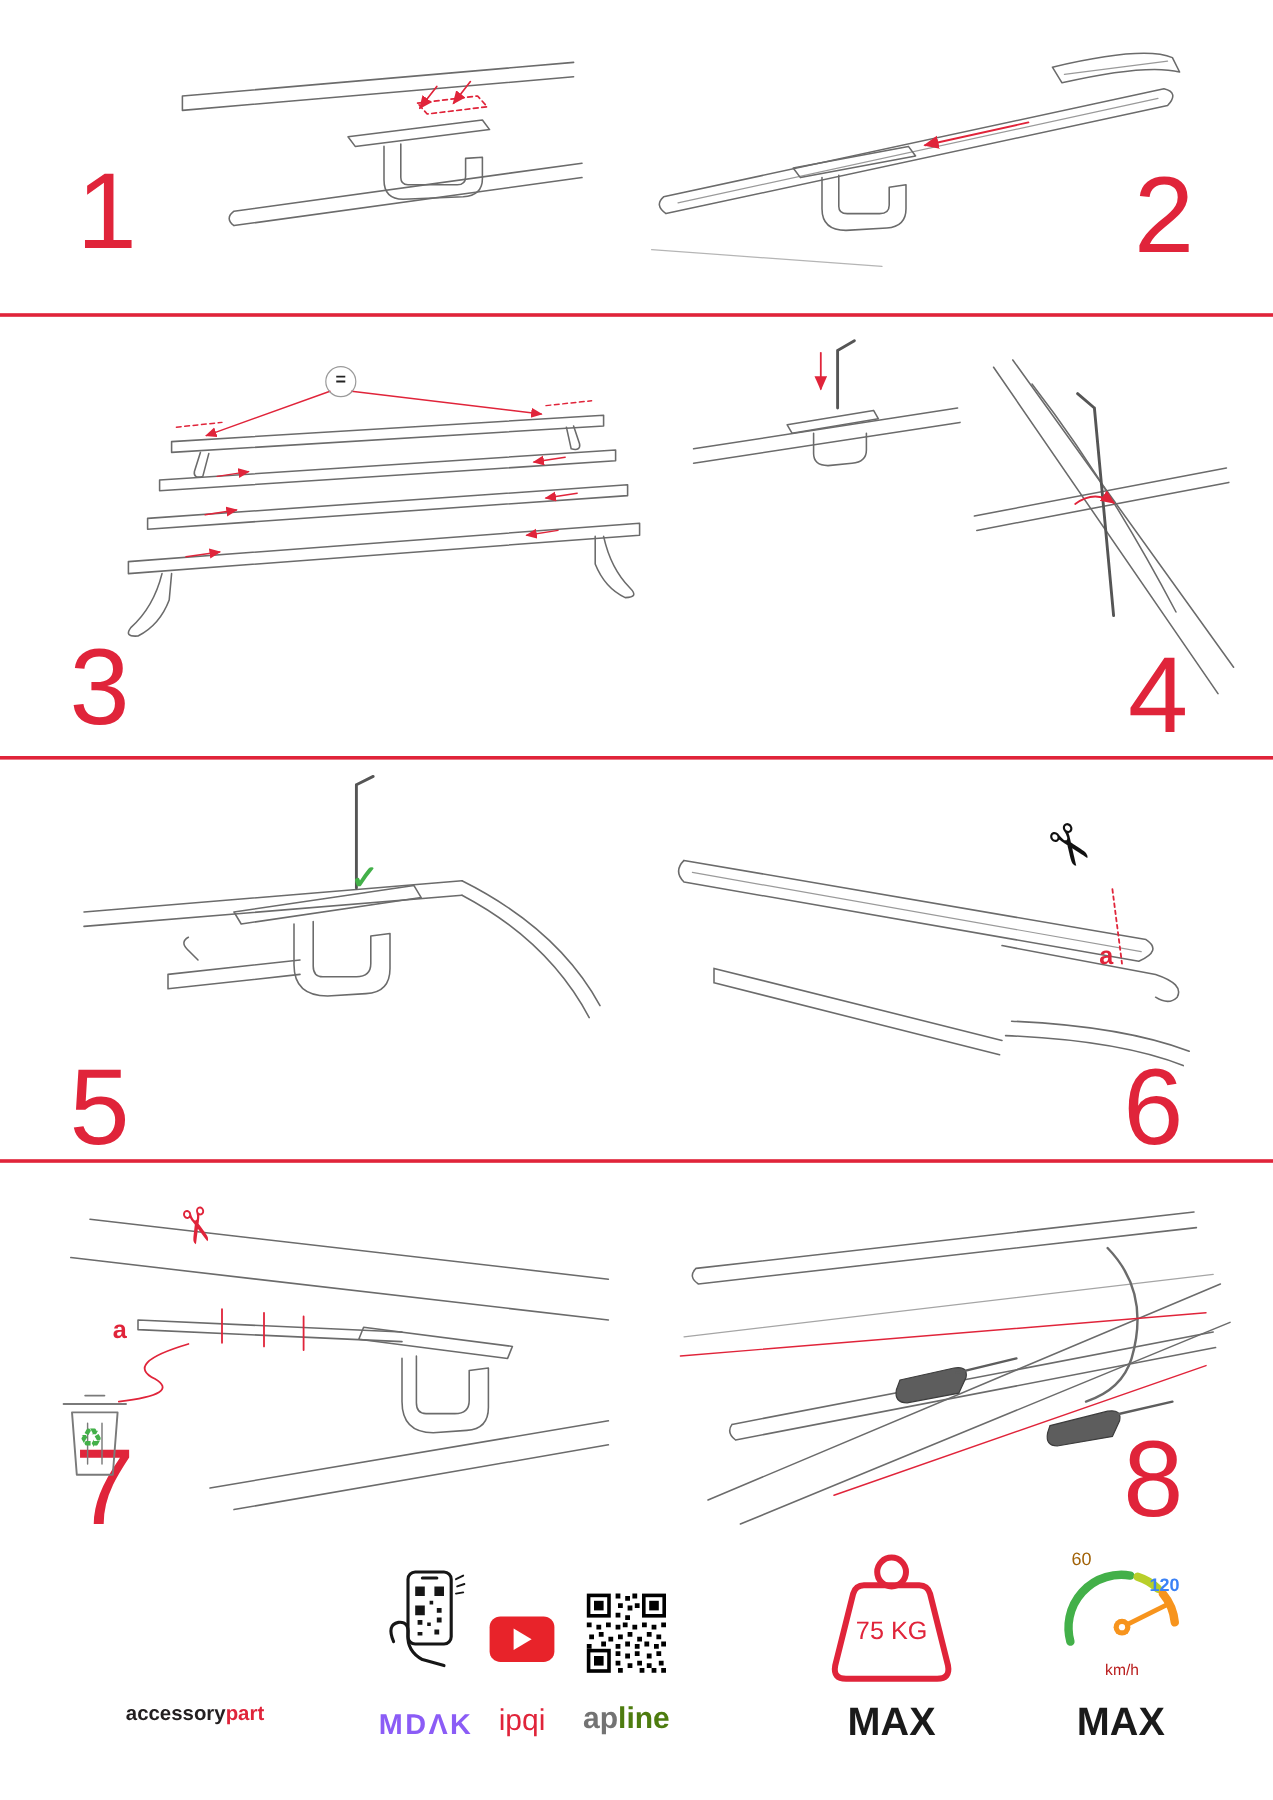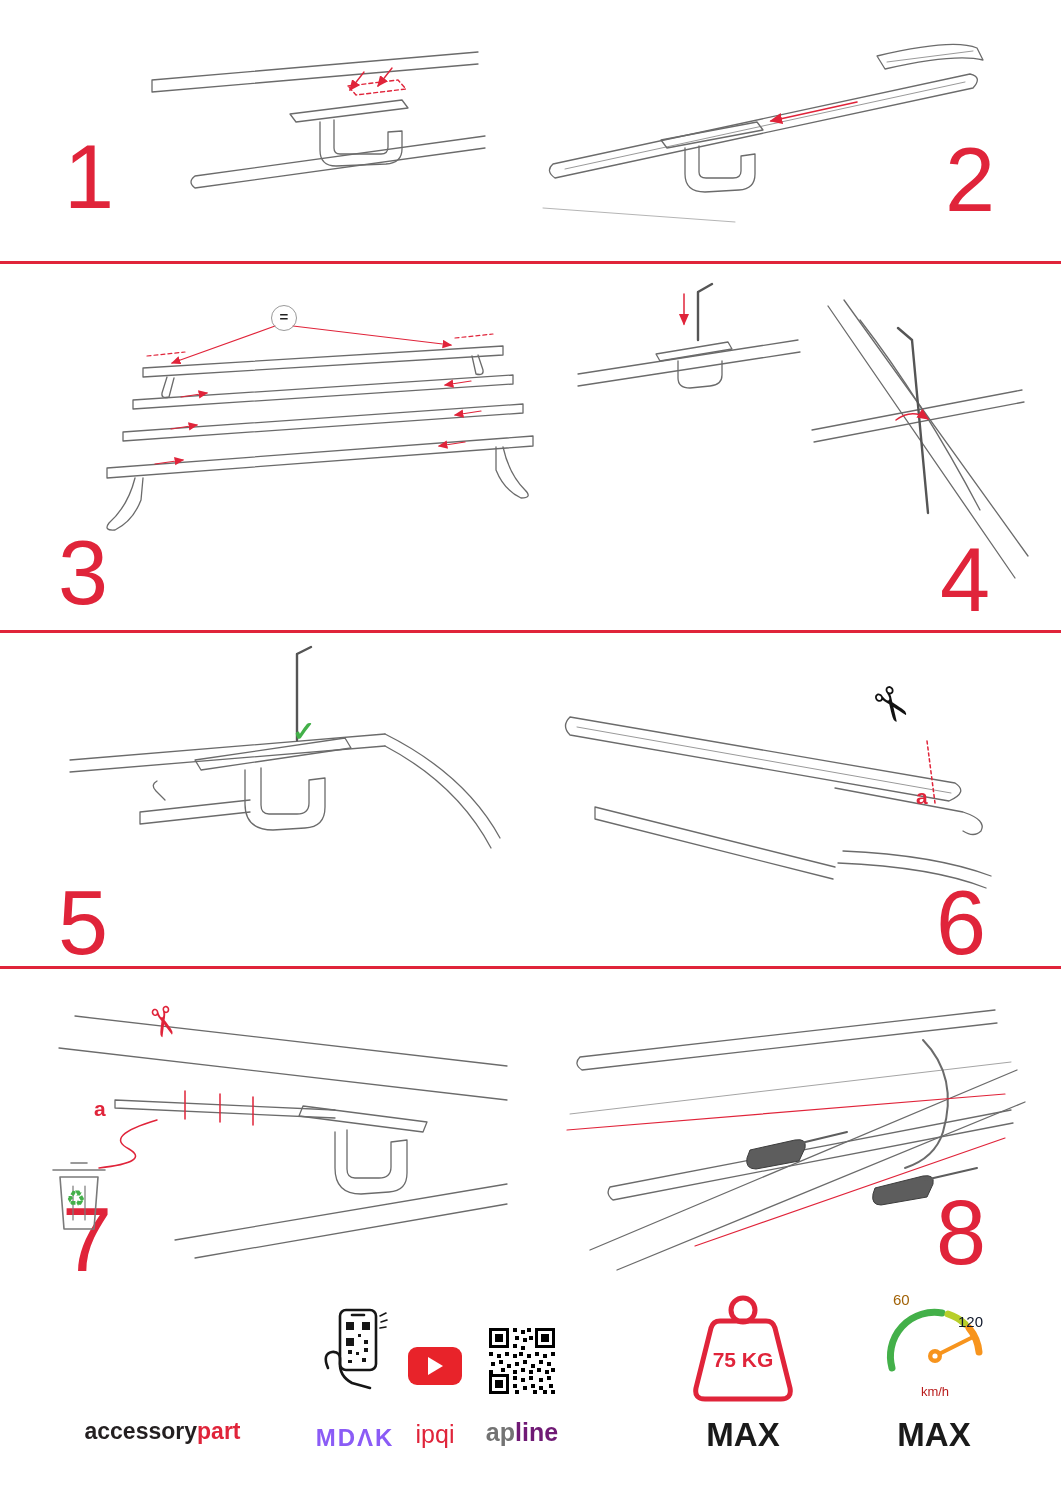--- a/index.html
+++ b/index.html
@@ -177,21 +177,21 @@
   </svg>
 
   <div class="ann" style="left:271px;top:305px;width:24px;height:24px;border:1.5px solid #9a9a9a;border-radius:50%;text-align:center;line-height:22px;font-size:15px;font-weight:700;color:#222">=</div>
   <div class="ann" style="left:292px;top:718px;font-size:28px;font-weight:700;color:#43b049">✓</div>
   <div class="ann" style="left:872px;top:682px;font-size:46px;color:#111;transform:rotate(55deg)">✂</div>
   <div class="ann" style="left:916px;top:786px;font-size:21px;font-weight:700;color:#e0243a">a</div>
   <div class="ann" style="left:146px;top:1002px;font-size:40px;color:#e0243a;transform:rotate(75deg)">✂</div>
   <div class="ann" style="left:94px;top:1098px;font-size:21px;font-weight:700;color:#e0243a">a</div>
   <div class="ann" style="left:66px;top:1188px;font-size:22px;color:#43b049">♻</div>
 
-  <div class="abs center" style="left:55px;top:1418px;width:215px;font-size:23px;font-weight:700">
+  <div class="abs center" style="left:55px;top:1418px;width:215px;font-size:17px;font-weight:700">
     <span style="color:#231f20">accessory</span><span style="color:#e0243a">part</span>
   </div>
 
   <svg class="abs" style="left:316px;top:1306px" width="78" height="88" viewBox="0 0 78 88">
     <g fill="none" stroke="#161616" stroke-width="2.6" stroke-linecap="round" stroke-linejoin="round">
       <rect x="24" y="4" width="36" height="60" rx="6"></rect>
       <path d="M36,9 L48,9"></path>
       <path d="M12,62 Q6,48 16,46 Q25,45 24,56 Q23,70 36,77 L54,82"></path>
     </g>
     <g fill="#161616">
@@ -218,40 +218,40 @@
       <rect x="48" y="2" width="20" height="20"></rect>
         <rect x="51" y="5" width="14" height="14" fill="#fff"></rect>
         <rect x="54" y="8" width="8" height="8"></rect>
       <rect x="2" y="48" width="20" height="20"></rect>
         <rect x="5" y="51" width="14" height="14" fill="#fff"></rect>
         <rect x="8" y="54" width="8" height="8"></rect>
       <path d="M26,2h4v4h-4z M34,4h4v4h-4z M40,2h4v4h-4z M28,10h4v4h-4z M36,12h4v4h-4z M42,10h4v4h-4z M26,18h4v4h-4z M34,20h4v4h-4z M2,26h4v4h-4z M10,28h4v4h-4z M18,26h4v4h-4z M26,28h4v4h-4z M32,26h4v4h-4z M40,28h4v4h-4z M48,26h4v4h-4z M56,28h4v4h-4z M64,26h4v4h-4z M4,36h4v4h-4z M12,34h4v4h-4z M20,38h4v4h-4z M28,36h4v4h-4z M36,34h4v4h-4z M44,38h4v4h-4z M52,34h4v4h-4z M60,36h4v4h-4z M2,44h4v4h-4z M14,42h4v4h-4z M26,44h4v4h-4z M34,42h4v4h-4z M42,44h4v4h-4z M50,42h4v4h-4z M58,44h4v4h-4z M64,42h4v4h-4z M26,50h4v4h-4z M34,52h4v4h-4z M42,50h4v4h-4z M52,52h4v4h-4z M60,50h4v4h-4z M26,58h4v4h-4z M36,60h4v4h-4z M44,58h4v4h-4z M52,60h4v4h-4z M62,58h4v4h-4z M28,64h4v4h-4z M46,64h4v4h-4z M56,64h4v4h-4z M64,64h4v4h-4z"></path>
     </g>
   </svg>
   <div class="abs center" style="left:478px;top:1418px;width:88px;font-size:25px;font-weight:600">
-    <span style="color:#737373">ap</span><span style="color:#701a75">line</span>
+    <span style="color:#737373">ap</span><span style="color:#4d7c0f">line</span>
   </div>
 
   <svg class="abs" style="left:678px;top:1293px" width="130" height="118" viewBox="0 0 130 118">
     <g fill="none" stroke="#e0243a" stroke-width="5" stroke-linejoin="round">
       <circle cx="65" cy="17" r="12"></circle>
       <path d="M42,28 L88,28 Q95,28 97,35 L112,95 Q114,106 103,106 L27,106 Q16,106 18,95 L33,35 Q35,28 42,28 Z"></path>
     </g>
   </svg>
-  <div class="abs center" style="left:678px;top:1348px;width:130px;font-size:21px;font-weight:700;color:#e0243a">75 KG</div>
+  <div class="abs center" style="left:678px;top:1348px;width:130px;font-size:21px;font-weight:400;color:#e0243a">75 KG</div>
   <div class="abs center" style="left:688px;top:1416px;width:110px;font-size:33px;font-weight:700;color:#1a1a1a">MAX</div>
 
   <svg class="abs" style="left:876px;top:1290px" width="118" height="108" viewBox="0 0 118 108">
     <g fill="none" stroke-linecap="round" stroke-width="7">
       <path d="M16,78 A44,44 0 0 1 66,23" stroke="#43b049"></path>
       <path d="M72,24 A44,44 0 0 1 89,34" stroke="#b8cf2a"></path>
       <path d="M93,38 A44,44 0 0 1 103,62" stroke="#f7941d"></path>
     </g>
     <path d="M59,66 L97,47" stroke="#f7941d" stroke-width="4" stroke-linecap="round"></path>
     <circle cx="59" cy="66" r="7" fill="#f7941d"></circle>
     <circle cx="59" cy="66" r="2.6" fill="#fff"></circle>
   </svg>
   <div class="ann" style="left:893px;top:1292px;font-size:15px;font-weight:400;color:#a16207">60</div>
-  <div class="ann" style="left:958px;top:1314px;font-size:15px;font-weight:400;color:#0f172a">120</div>
+  <div class="ann" style="left:958px;top:1314px;font-size:15px;font-weight:700;color:#3b82f6">120</div>
   <div class="abs center" style="left:905px;top:1384px;width:60px;font-size:13px;color:#b91c1c">km/h</div>
   <div class="abs center" style="left:884px;top:1416px;width:100px;font-size:33px;font-weight:700;color:#1a1a1a">MAX</div>
 
 </div>
 
 </body></html>

